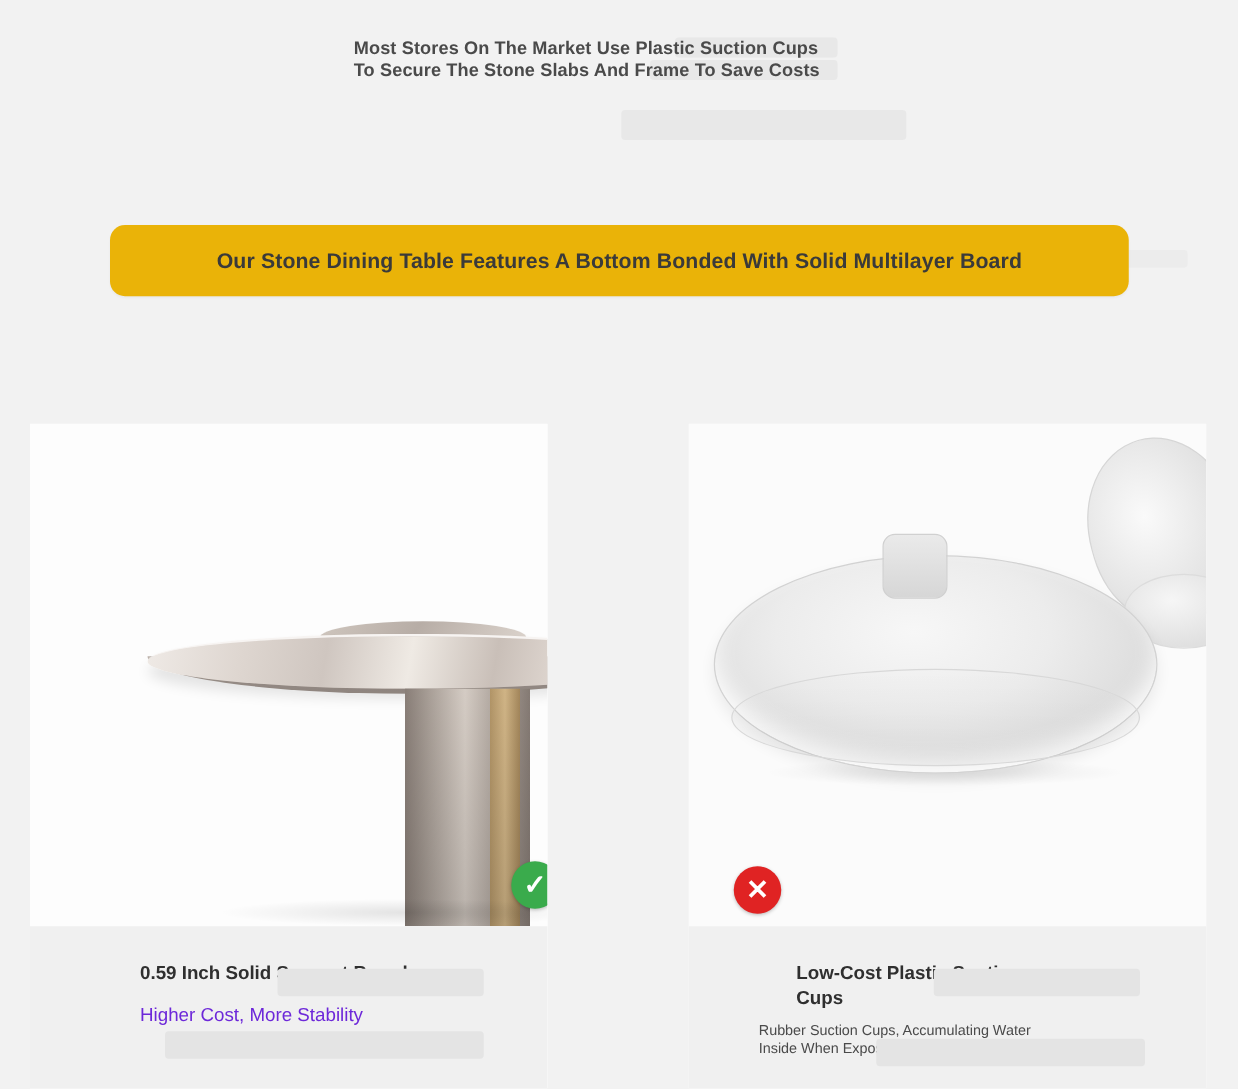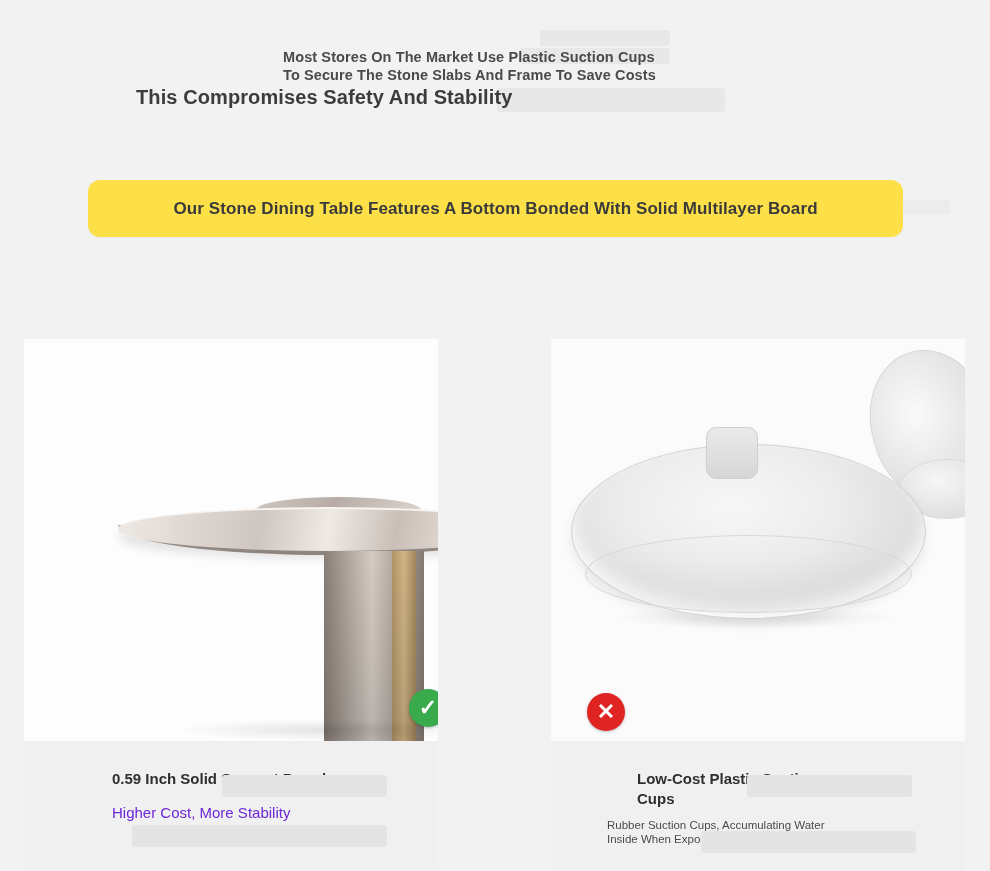--- a/index.html
+++ b/index.html
@@ -13,21 +13,21 @@
   .page {
     position: relative;
     width: 990px; height: 871px;
     background: #f2f2f2;
     overflow: hidden;
   }
 
   
   .top-caption {
     position: absolute;
-    left: 283px; top: 49px;
+    left: 283px; top: 31px;
     width: 390px;
     font-size: 14.5px;
     font-weight: 700;
     line-height: 1.22;
     color: #4a4a4a;
     letter-spacing: 0.1px;
   }
   .top-headline {
     position: absolute;
     left: 136px; top: 86px;
@@ -44,21 +44,21 @@
     background: #e6e6e6;
     border-radius: 3px;
     opacity: .85;
   }
 
   
   .banner {
     position: absolute;
     left: 88px; top: 180px;
     width: 815px; height: 57px;
-    background: #fde047;
+    background: #eab308;
     border-radius: 12px;
     display: flex;
     align-items: center;
     justify-content: center;
     box-shadow: 0 1px 2px rgba(0,0,0,0.04);
   }
   .banner-text {
     font-size: 17px;
     font-weight: 700;
     color: #3a3a3a;
@@ -254,21 +254,20 @@
 <div class="page">
 
   <div class="ghost" style="left:540px; top:30px; width:130px; height:16px;"></div>
   <div class="ghost" style="left:520px; top:48px; width:150px; height:16px;"></div>
   <div class="ghost" style="left:497px; top:88px; width:228px; height:24px;"></div>
   <div class="ghost" style="left:130px; top:190px; width:280px; height:22px; opacity:.55;"></div>
   <div class="ghost" style="left:430px; top:190px; width:300px; height:22px; opacity:.45;"></div>
   <div class="ghost" style="left:760px; top:200px; width:190px; height:14px; opacity:.5;"></div>
 
   <div class="top-caption">Most Stores On The Market Use Plastic Suction Cups To Secure The Stone Slabs And Frame To Save Costs</div>
-  <div class="top-headline">This Compromises Safety And Stability</div>
 
   <div class="banner">
     <div class="banner-text">Our Stone Dining Table Features A Bottom Bonded With Solid Multilayer Board</div>
   </div>
 
   <div class="compare">
 
     <div class="card left">
       <div class="card-media">
         <div class="table-scene">

